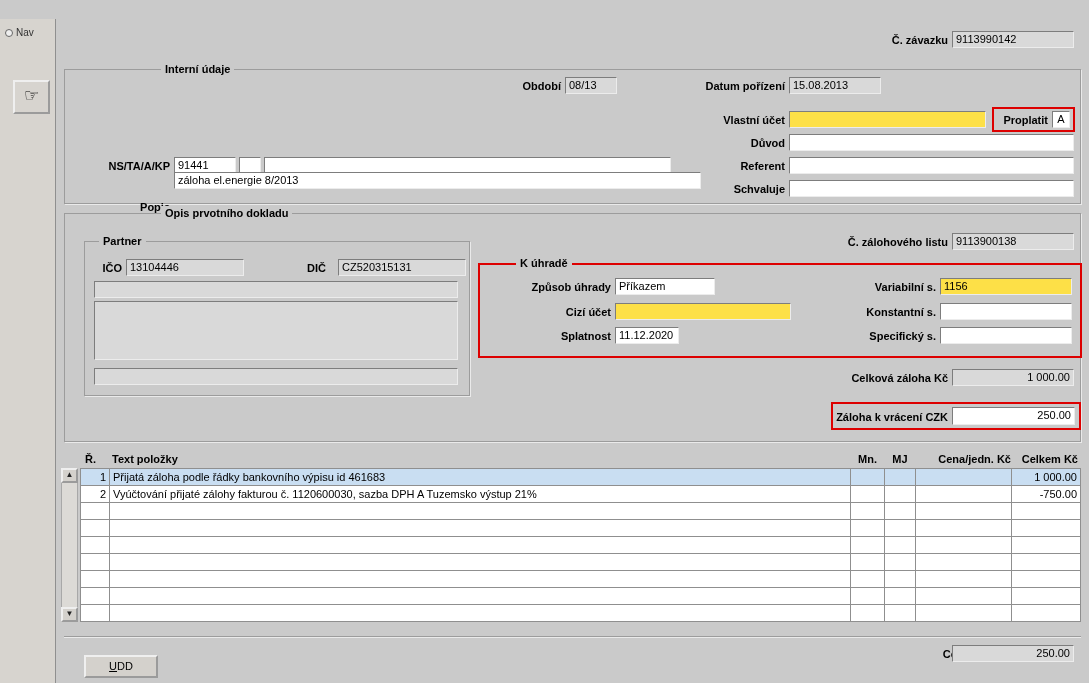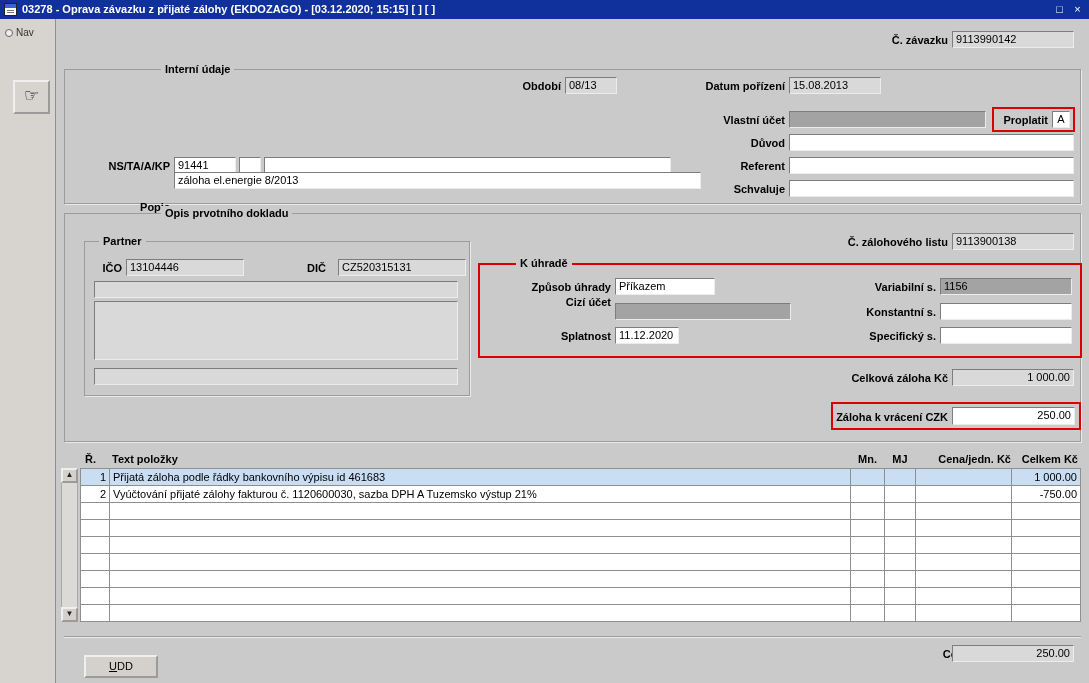--- a/index.html
+++ b/index.html
@@ -17,21 +17,21 @@
   
   .left-rail { position:absolute; left:0; top:19px; width:56px; height:664px; background:#d7d4cf; border-right:1px solid #8f8f8f; }
   .nav-row { position:absolute; left:5px; top:8px; font-size:10px; color:#333; white-space:nowrap; }
   .nav-ico { display:inline-block; width:8px; height:8px; border:1px solid #666; border-radius:50%; background:#eee; margin-right:3px; vertical-align:-1px; }
   .tool-btn { position:absolute; left:13px; top:61px; width:37px; height:34px; background:#d7d4cf; border:2px outset #efefef; font-size:17px; line-height:28px; text-align:center; }
 
   
   .lbl { position:absolute; height:15px; line-height:15px; font-weight:bold; text-align:right; white-space:nowrap; font-size:11px; }
   .fld { position:absolute; height:17px; background:#fff; border:1px solid; border-color:#7d7d7d #ececec #ececec #7d7d7d; padding:1px 3px; line-height:13px; font-size:11px; white-space:nowrap; overflow:hidden; }
   .gray { background:#d9d9d9; }
-  .pink { background:#a3a3a3; }
+  .pink { background:#fde047; }
   .num  { text-align:right; }
 
   
   .frame { position:absolute; border:1px solid #9c9c9c; box-shadow:1px 1px 0 #eaeaea; }
   .legend { position:absolute; top:-8px; height:14px; line-height:14px; background:#cacaca; padding:0 4px; font-weight:bold; white-space:nowrap; }
   .red-frame { position:absolute; border:2px solid #dd0000; }
   .red-box { position:absolute; border:2px solid #dd0000; pointer-events:none; }
 
   
   .ta { position:absolute; background:#d9d9d9; border:1px solid; border-color:#7d7d7d #ececec #ececec #7d7d7d; }
@@ -48,26 +48,20 @@
   .sepline { position:absolute; height:1px; background:#9c9c9c; box-shadow:0 1px 0 #eaeaea; }
 
   .btn { position:absolute; background:#d4d1cc; border:2px outset #efefef; text-align:center; font-size:11px; line-height:18px; }
   .btn::first-letter { text-decoration:underline; }
 </style>
 </head>
 <body>
 
 <div class="screen">
 
-  <div class="titlebar">
-    <span class="app-icon"></span>
-    <span class="title-text">03278 - Oprava závazku z přijaté zálohy (EKDOZAGO) - [03.12.2020; 15:15]  [ ] [ ]</span>
-    <span class="win-btn" style="right:22px;">□</span>
-    <span class="win-btn" style="right:4px;">×</span>
-  </div>
 
   <div class="left-rail">
     <div class="nav-row">
       <span class="nav-ico"></span><span>Nav</span>
     </div>
     <div class="tool-btn">
       <span>☞</span>
     </div>
   </div>
 
@@ -126,21 +120,21 @@
   <div class="lbl" style="left:798px;top:235px;width:150px;">Č. zálohového listu</div>
   <div class="fld gray" style="left:952px;top:233px;width:122px;">9113900138</div>
 
   <div class="red-frame" style="left:478px;top:263px;width:604px;height:95px;">
     <span class="legend" style="left:36px;top:-9px;">K úhradě</span>
   </div>
   <div class="lbl" style="left:471px;top:280px;width:140px;">Způsob úhrady</div>
   <div class="fld" style="left:615px;top:278px;width:100px;">Příkazem</div>
   <div class="lbl" style="left:796px;top:280px;width:140px;">Variabilní s.</div>
   <div class="fld pink" style="left:940px;top:278px;width:132px;">1156</div>
-  <div class="lbl" style="left:471px;top:295px;width:140px;">Cizí účet</div>
+  <div class="lbl" style="left:471px;top:305px;width:140px;">Cizí účet</div>
   <div class="fld pink" style="left:615px;top:303px;width:176px;"></div>
   <div class="lbl" style="left:796px;top:305px;width:140px;">Konstantní s.</div>
   <div class="fld" style="left:940px;top:303px;width:132px;"></div>
   <div class="lbl" style="left:471px;top:329px;width:140px;">Splatnost</div>
   <div class="fld" style="left:615px;top:327px;width:64px;">11.12.2020</div>
   <div class="lbl" style="left:796px;top:329px;width:140px;">Specifický s.</div>
   <div class="fld" style="left:940px;top:327px;width:132px;"></div>
 
   <div class="lbl" style="left:798px;top:371px;width:150px;">Celková záloha Kč</div>
   <div class="fld gray num" style="left:952px;top:369px;width:122px;">1 000.00</div>

